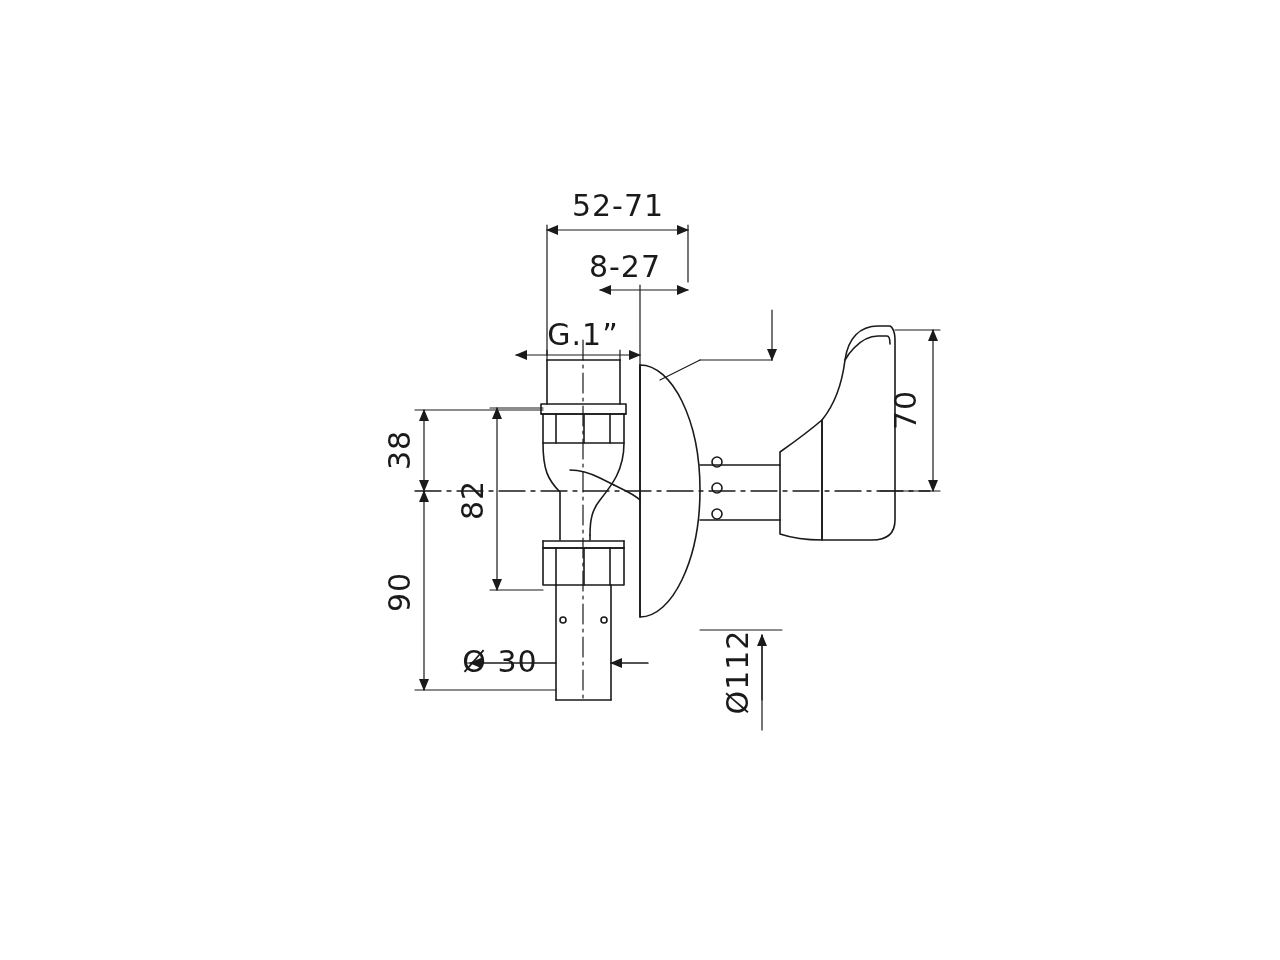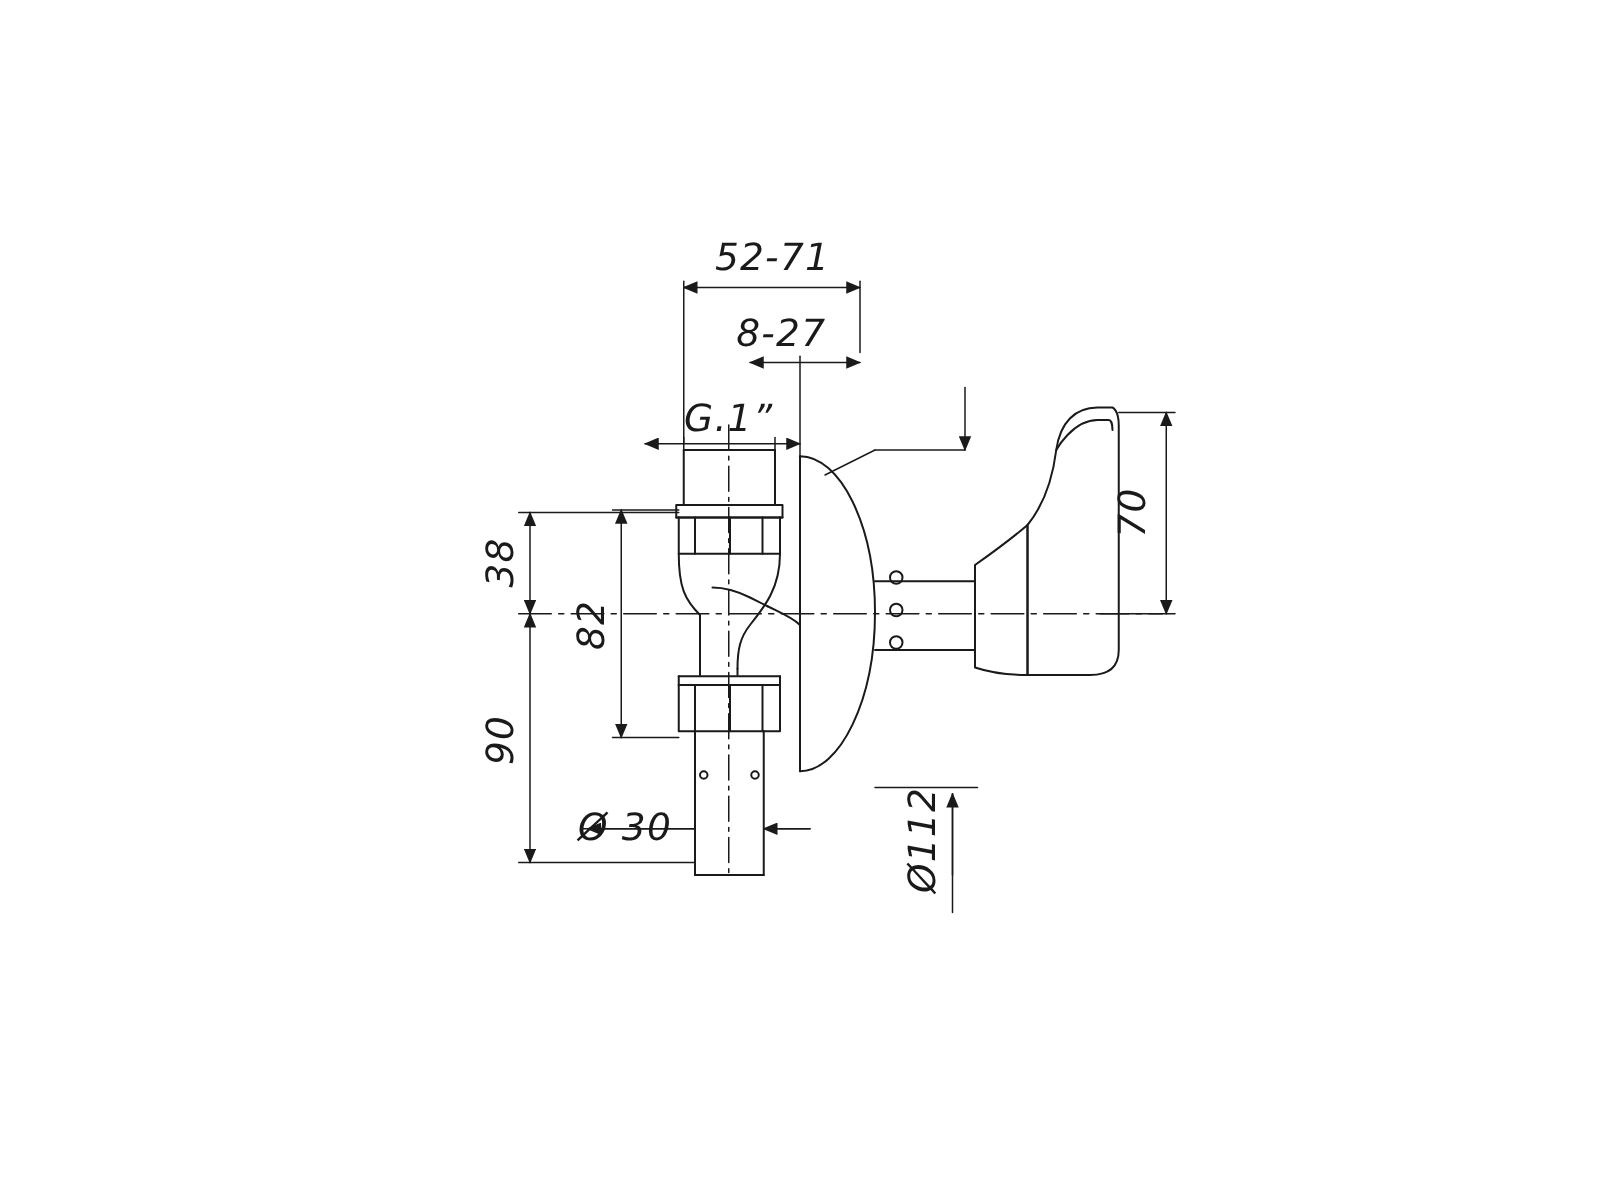--- a/index.html
+++ b/index.html
@@ -10,21 +10,20 @@
   body {
     width: 1280px;
     height: 960px;
     font-family: "DejaVu Sans", sans-serif;
     overflow: hidden;
   }
   #drawing-root {
     position: relative;
     width: 1280px;
     height: 960px;
-    font-style: italic;
   }
   svg#technical-drawing {
     display: block;
     width: 1280px;
     height: 960px;
   }
   .dim-text {
     font-family: "DejaVu Sans", sans-serif;
     font-size: 30px;
     fill: #1a1a1a;

